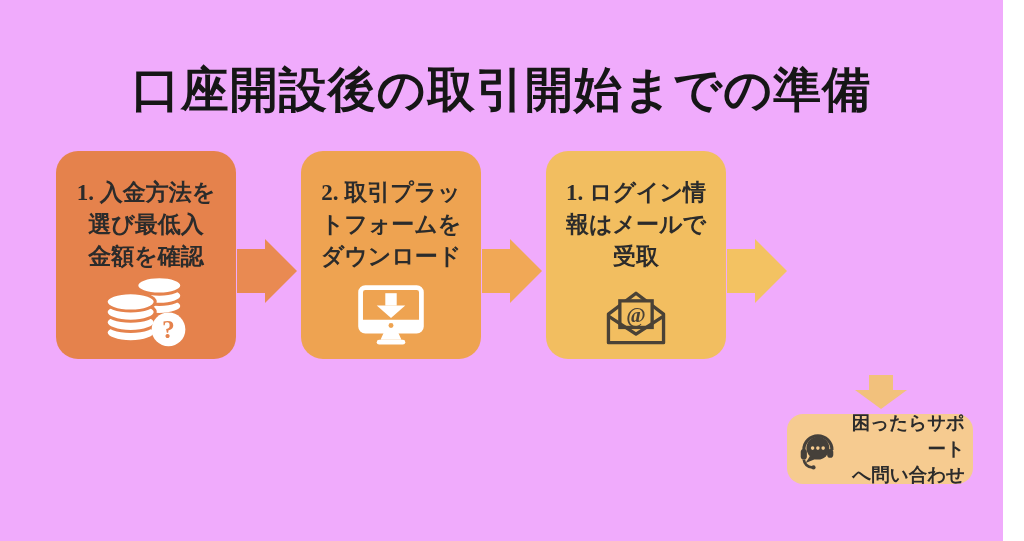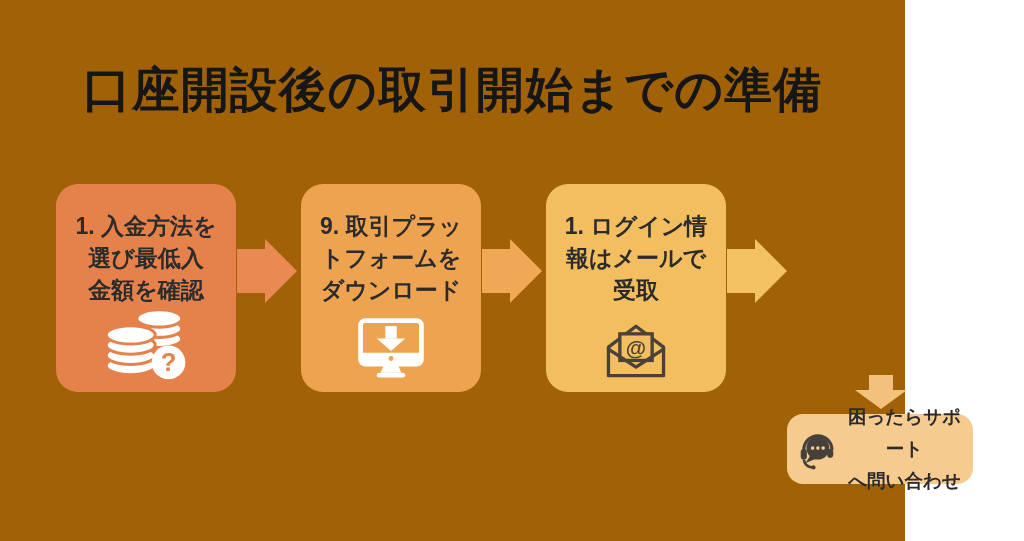--- a/index.html
+++ b/index.html
@@ -6,43 +6,44 @@
     margin: 0;
     padding: 0;
     width: 1024px;
     height: 541px;
     background: #ffffff;
     overflow: hidden;
     font-family: "Liberation Sans", "DejaVu Sans", sans-serif;
   }
   .canvas {
     position: relative;
-    width: 905px;
+    width: 1003px;
     height: 541px;
-    background: #a16207;
+    background: #f0abfc;
   }
   .title {
     position: absolute;
     top: 58px;
     left: 0;
     width: 100%;
     text-align: center;
     font-size: 48px;
     font-weight: 800;
     color: #161616;
     letter-spacing: 1px;
     white-space: nowrap;
   }
   .step-box {
     position: absolute;
-    top: 184px;
+    top: 151px;
     width: 180px;
     height: 208px;
     border-radius: 22px;
     box-sizing: border-box;
+    font-family: Liberation Serif, serif;
   }
   .step-box.s1 { left: 56px; }
   .step-box.s2 { left: 301px; }
   .step-box.s3 { left: 546px; }
   .step-box.s4 { left: 791px; }
   .step-label {
     position: absolute;
     top: 26px;
     left: 0;
     width: 100%;
@@ -110,24 +111,24 @@
     border-radius: 16px;
     display: flex;
     align-items: center;
     justify-content: center;
     gap: 5px;
     box-sizing: border-box;
     padding: 0 8px;
   }
   .support-label {
     font-size: 18.5px;
-    line-height: 32px;
+    line-height: 26px;
     font-weight: bold;
     color: #2B2B2B;
-    text-align: center;
+    text-align: right;
     white-space: pre-line;
   }
   svg { display: block; }
 </style>
 </head>
 <body>
 
 <div class="canvas">
 
   <div class="title">口座開設後の取引開始までの準備</div>
@@ -157,21 +158,21 @@
       </svg>
     </div>
   </div>
 
   <div class="h-arrow a1">
     <div class="shaft" style="background-color: rgb(233, 138, 82);"></div>
     <div class="head" style="border-left-color: rgb(233, 138, 82);"></div>
   </div>
 
   <div class="step-box s2" style="background-color: rgb(238, 163, 81);">
-    <div class="step-label">9. 取引プラッ
+    <div class="step-label">2. 取引プラッ
 トフォームを
 ダウンロード</div>
     <div class="step-icon">
       <svg width="76" height="66" viewBox="0 0 80 68">
         <rect x="8" y="4" width="64" height="46" rx="5" fill="none" stroke="#ffffff" stroke-width="5"></rect>
         <rect x="8" y="38" width="64" height="12" rx="2" fill="#ffffff"></rect>
         <circle cx="40" cy="44" r="2.6" fill="#EEA351"></circle>
         <rect x="34" y="10" width="12" height="13" fill="#ffffff"></rect>
         <polygon points="25,23 55,23 40,36" fill="#ffffff"></polygon>
         <polygon points="33,50 47,50 51,59 29,59" fill="#ffffff"></polygon>

